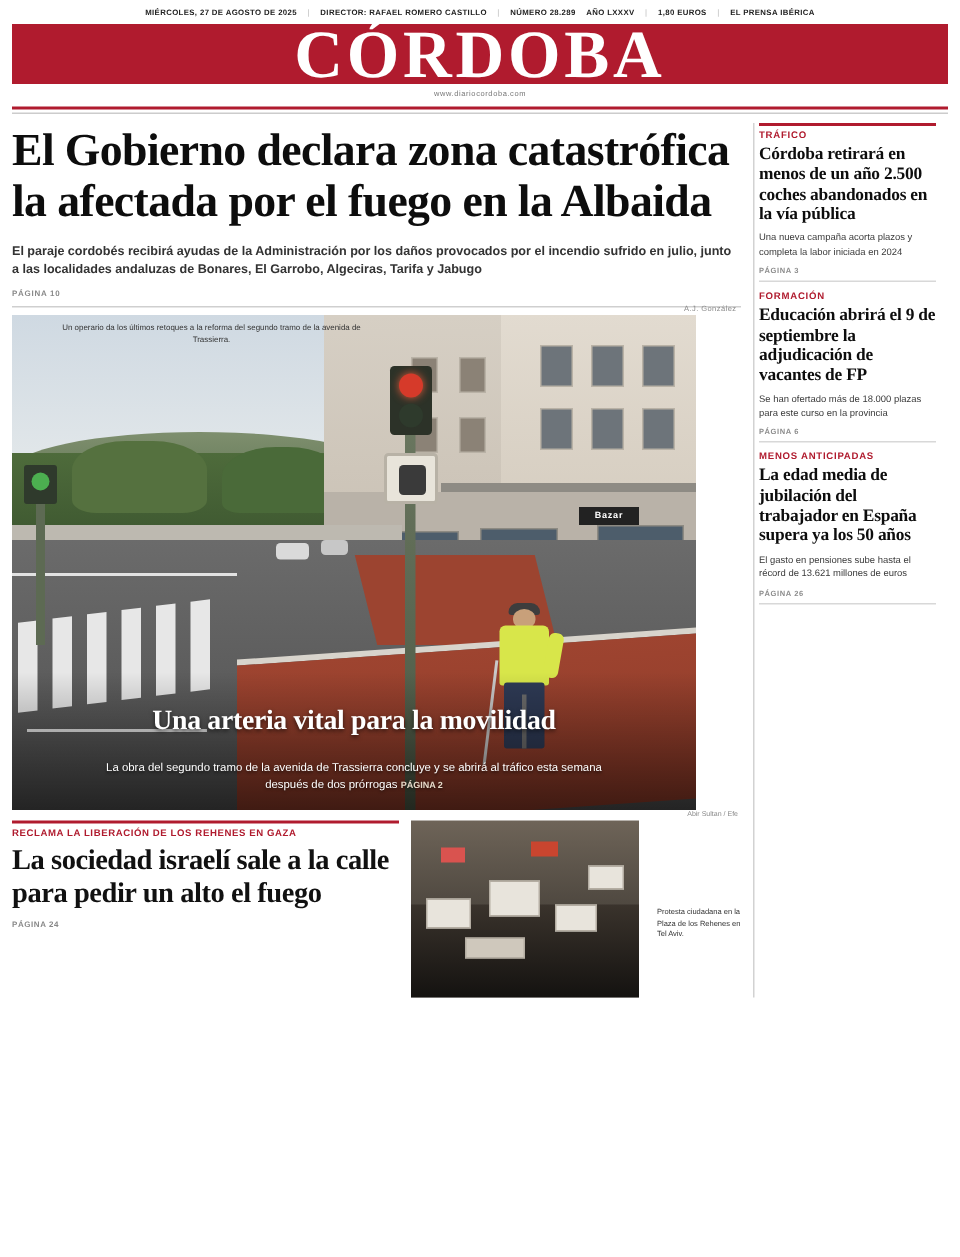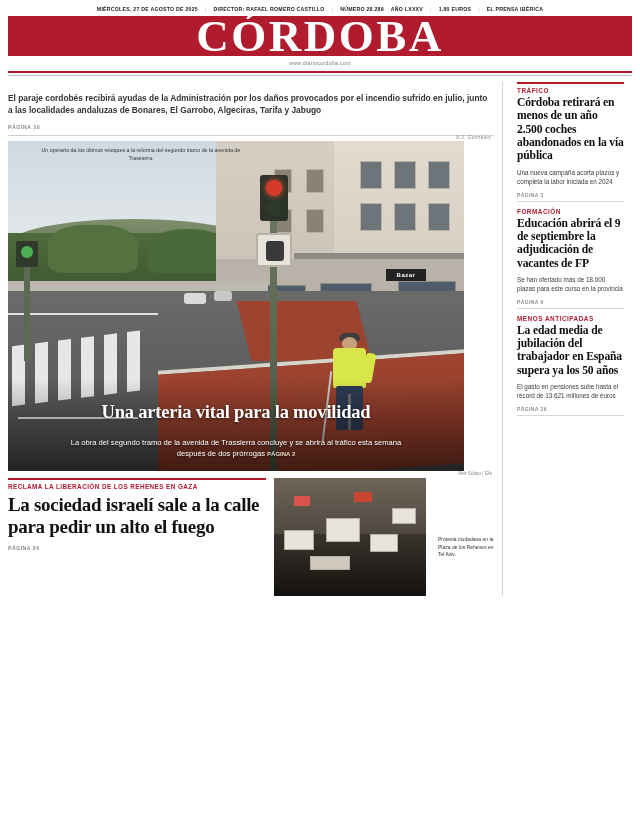--- a/index.html
+++ b/index.html
@@ -78,21 +78,21 @@
   .body {
     display: flex;
     padding: 0 8px;
     gap: 8px;
     margin-top: 6px;
   }
   .col-main { width: 486px; }
   .col-side {
     width: 122px;
     border-left: 1px solid #d2d2d2;
-    padding-left: 14px;
+    padding-left: 3px;
   }
 
   
   .lead-headline {
     font-family: "Liberation Serif", serif;
     font-weight: bold;
     font-size: 30.5px;
     line-height: 1.1;
     letter-spacing: -0.4px;
     margin: 2px 0 0 0;
@@ -446,20 +446,21 @@
     <h1>CÓRDOBA</h1>
   </div>
   <div class="weburl">www.diariocordoba.com</div>
   <div class="rule-strong"></div>
   <div class="rule-thin"></div>
 
   <div class="body">
 
     <div class="col-main">
 
+      <h2 class="lead-headline">El Gobierno declara zona catastrófica la afectada por el fuego en la Albaida</h2>
       <div class="lead-sub">El paraje cordobés recibirá ayudas de la Administración por los daños provocados por el incendio sufrido en julio, junto a las localidades andaluzas de Bonares, El Garrobo, Algeciras, Tarifa y Jabugo</div>
       <div class="pageref">PÁGINA 10</div>
       <div class="hairline"></div>
 
       <div class="photo-wrap">
         <div class="photo-credit">A.J. González</div>
         <div class="photo">
           <div class="sky"></div>
           <div class="hills"></div>
           <div class="trees"></div>

